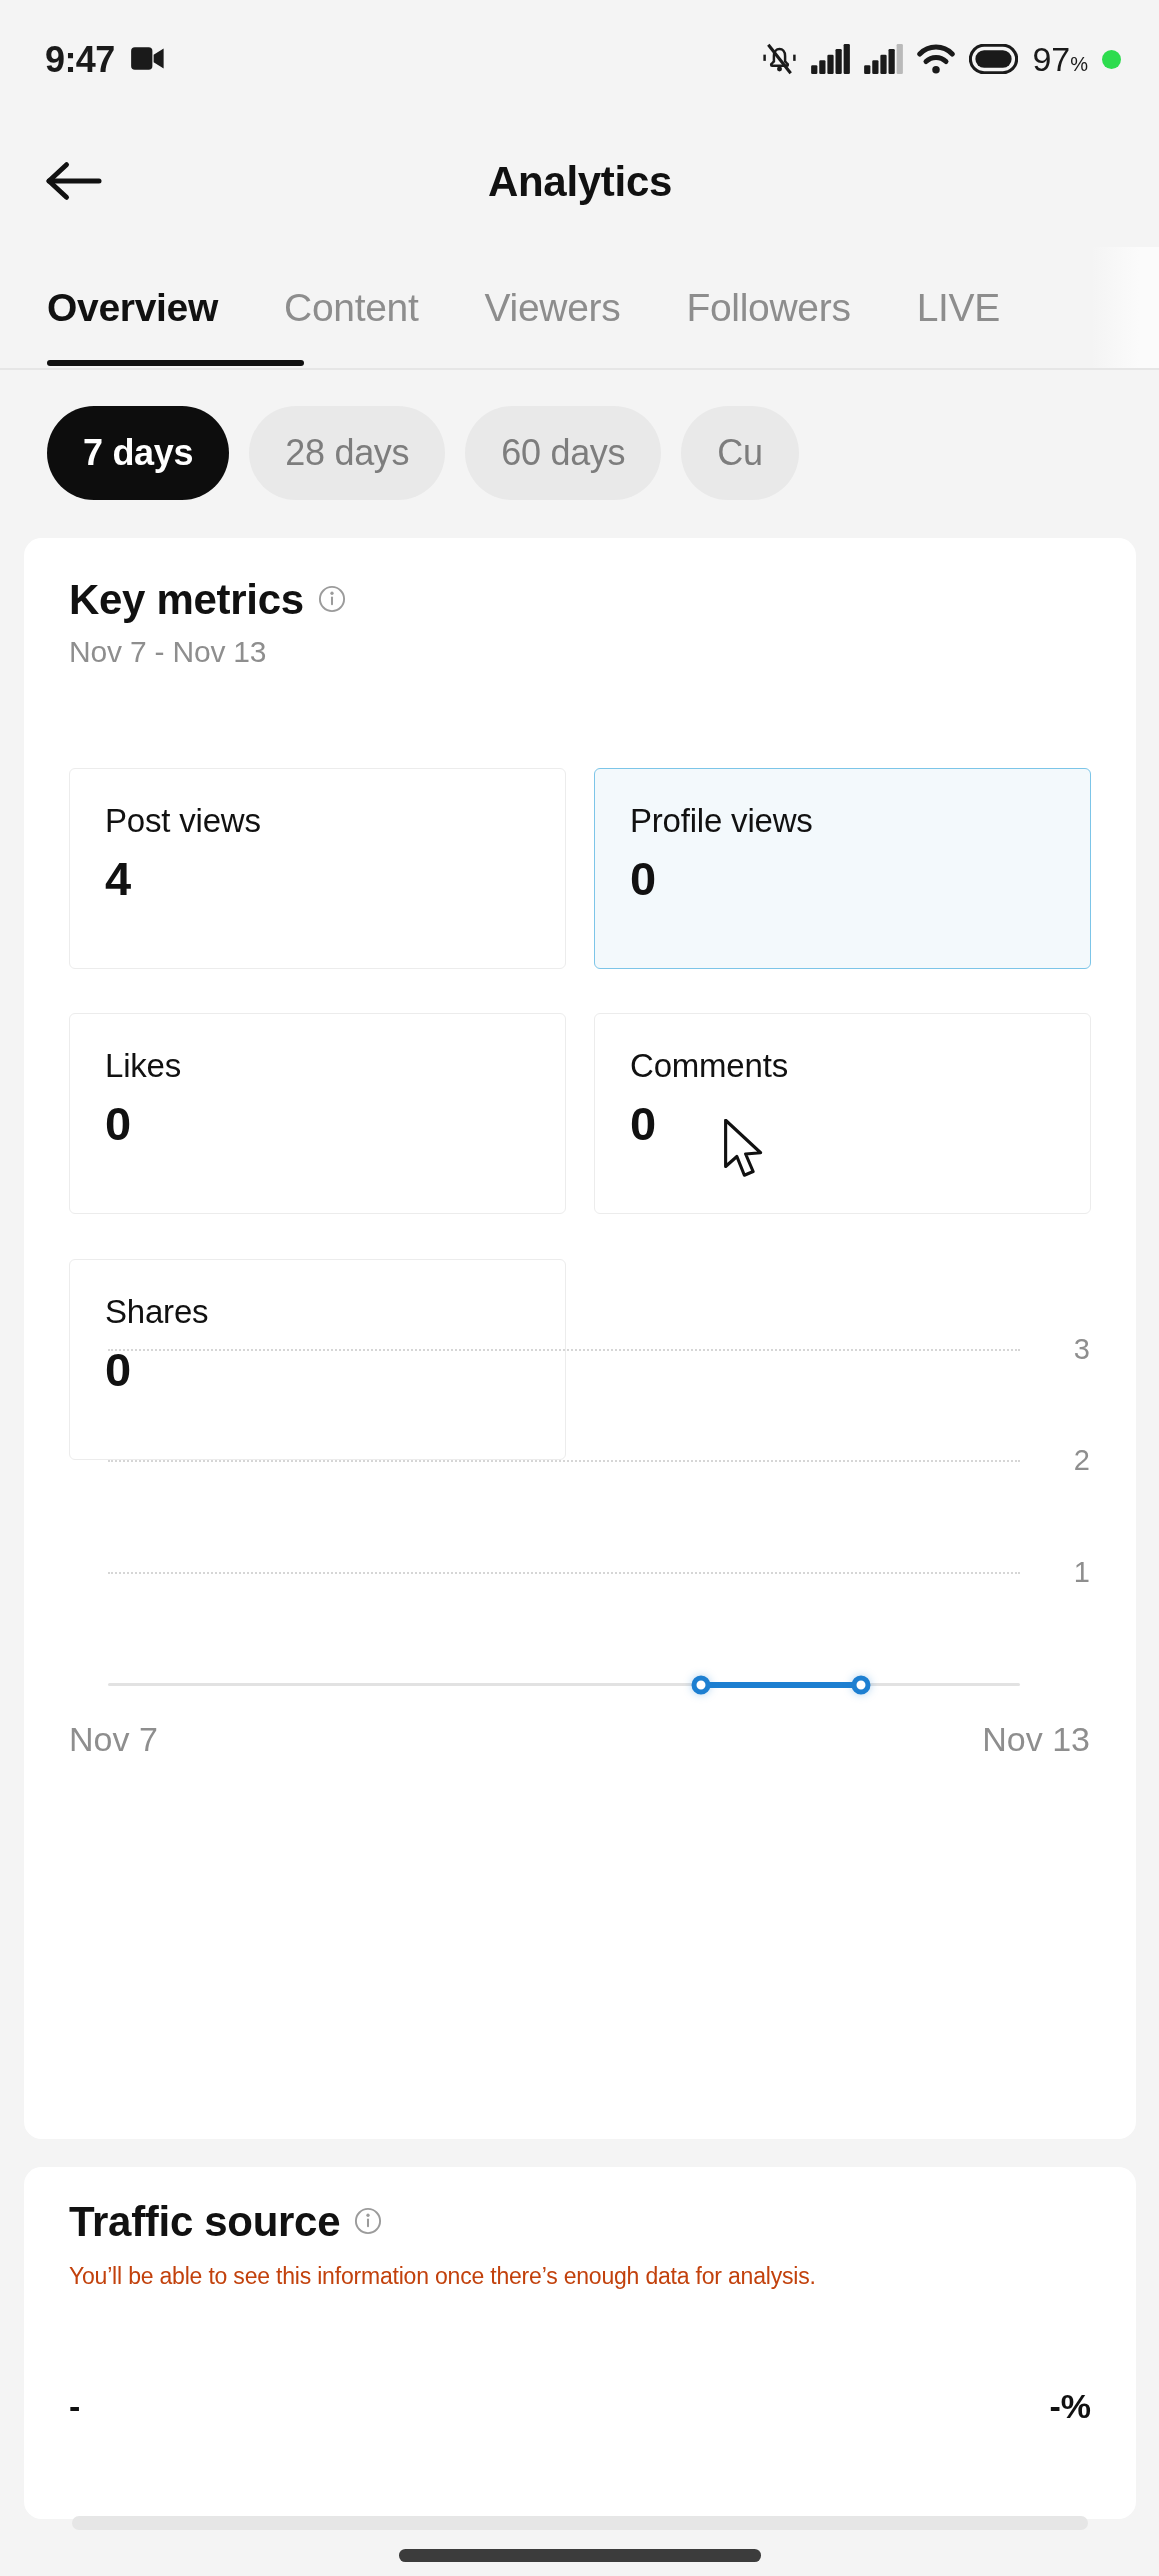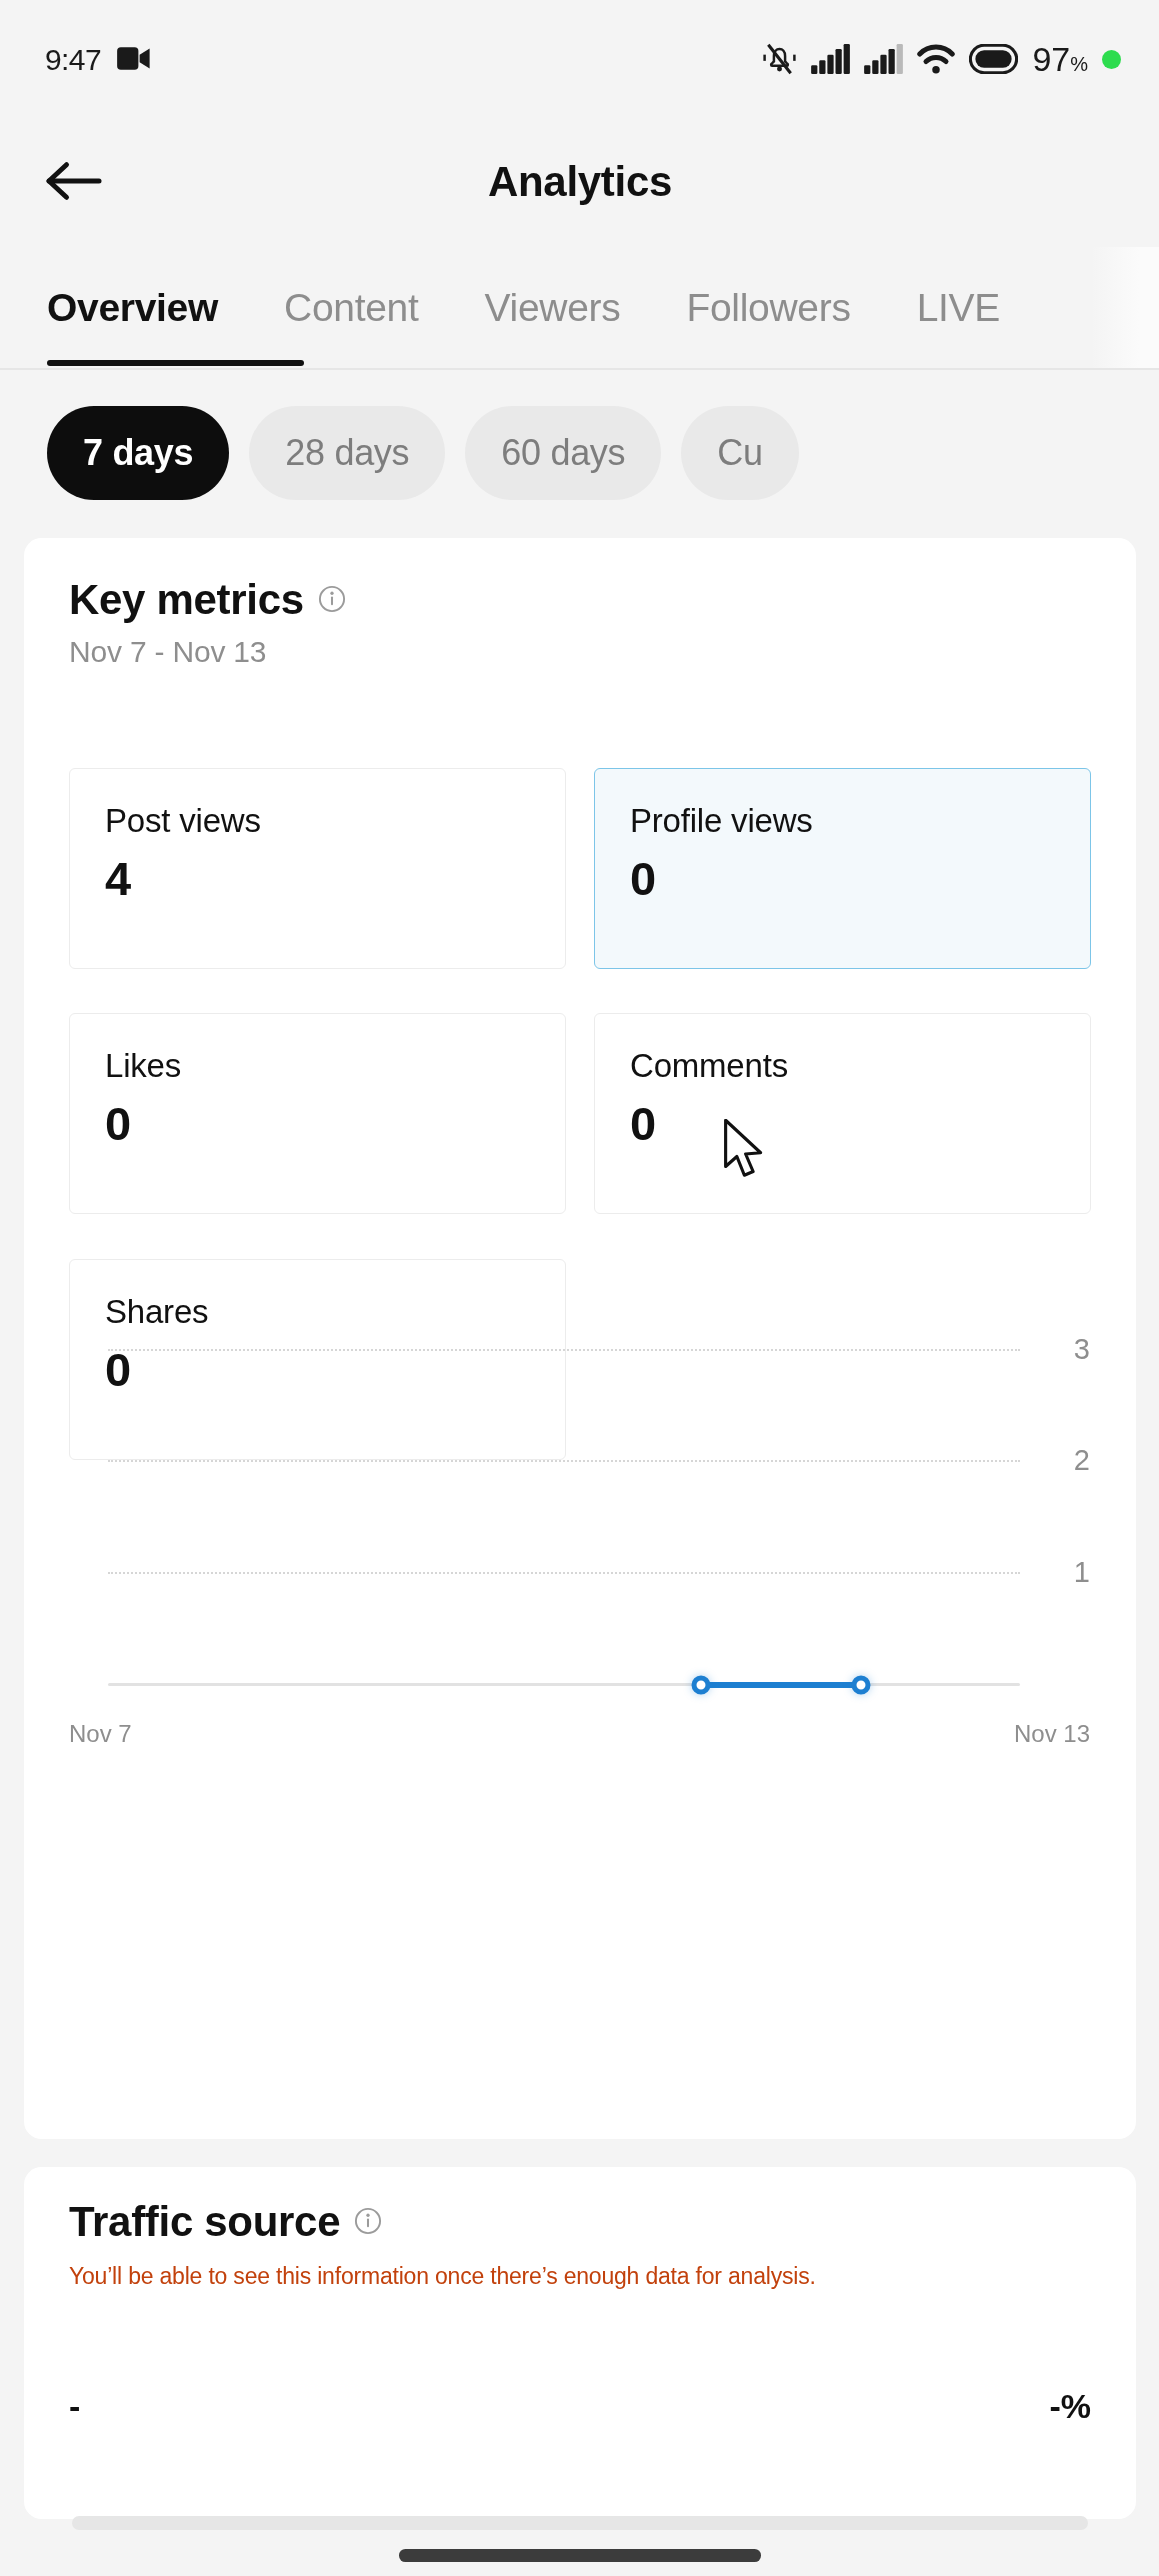--- a/index.html
+++ b/index.html
@@ -11,21 +11,21 @@
   }
   .phone { position:relative; width:1160px; height:2576px; background:#f4f4f4; }
 
   
   .statusbar {
     position:absolute; top:0; left:0; width:1160px; height:119px;
     display:flex; align-items:center; justify-content:space-between;
     padding:0 39px 0 45px; background:#f4f4f4;
   }
   .sb-left { display:flex; align-items:center; gap:16.4px; }
-  .sb-time { font-size:30px; font-weight:400; color:#1a1a1a; letter-spacing:-0.6px; }
+  .sb-time { font-size:36px; font-weight:700; color:#1a1a1a; letter-spacing:-0.6px; }
   .sb-right { display:flex; align-items:center; gap:14px; }
   .icn { display:block; }
   .sb-batt-pct { font-size:34px; color:#1a1a1a; font-weight:400; }
   .sb-batt-pct sup { font-size:20px; vertical-align:baseline; }
   .green-dot { width:19px; height:19px; border-radius:50%; background:#2ddc4e; }
 
   
   .navbar {
     position:absolute; top:119px; left:0; width:1160px; height:126px;
     background:#f4f4f4;
@@ -132,21 +132,21 @@
     background:#e2e2e2; border-radius:1.9px;
   }
   .series-seg {
     position:absolute; top:396px; height:5.7px; background:#1d7fd1; border-radius:3.1px;
   }
   .dot {
     position:absolute; width:19px; height:19px; border-radius:50%;
     background:#fff; border:5.7px solid #1d7fd1; transform:translate(-50%,-50%);
     box-shadow:0 0 8.8px rgba(29,127,209,0.35);
   }
-  .x-label { position:absolute; top:434px; font-size:24px; color:#8e8e8e; }
+  .x-label { position:absolute; top:434px; font-size:34px; color:#8e8e8e; }
   .x-left { left:0; }
   .x-right { right:0; }
 
   
   .tr-body {
     position:absolute; left:45px; top:95px; width:918px;
     font-size:23px; line-height:1.3; color:#c2410c; letter-spacing:-0.2px;
   }
   .tr-stats {
     position:absolute; left:45px; right:45px; top:220px;

